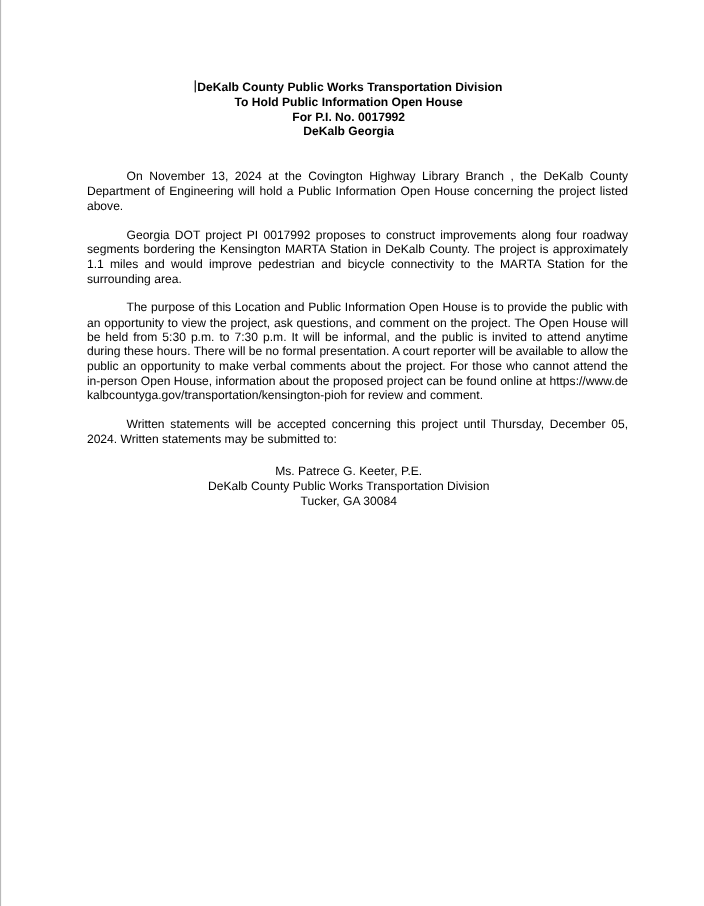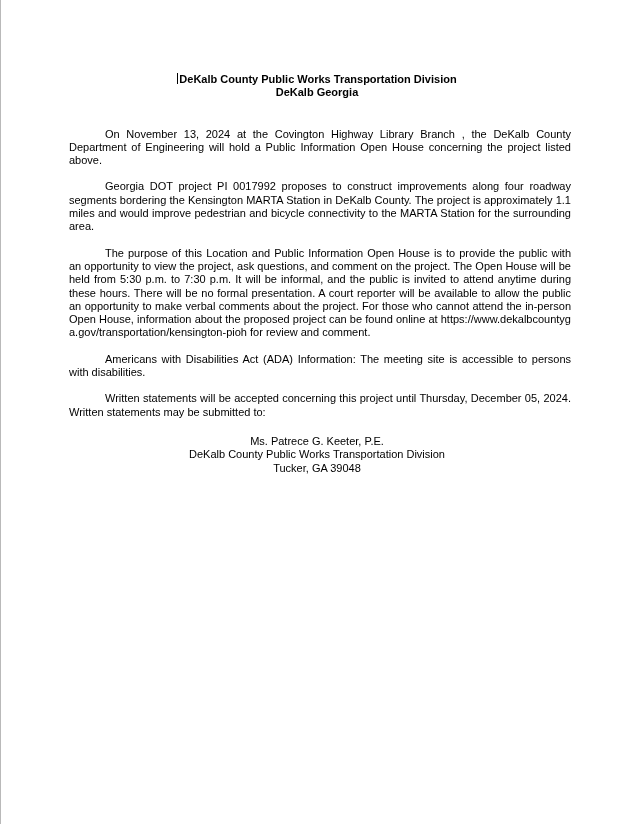--- a/index.html
+++ b/index.html
@@ -32,21 +32,21 @@
   .title-line { white-space: nowrap; }
   .caret {
     display: inline-block;
     width: 1px;
     height: 11px;
     background: #000000;
     vertical-align: -1px;
     margin-right: 1px;
   }
   p.body-par {
-    margin: 0 0 13px 6px;
+    margin: 0 0 13px 16px;
     text-align: justify;
     text-indent: 36px;
   }
   .url-text {
     color: #000000;
     text-decoration: none;
     word-break: break-all;
   }
   .contact-block {
     text-align: center;
@@ -54,33 +54,34 @@
   }
 </style>
 </head>
 <body>
 
 <div class="page">
   <div class="content">
 
     <div class="title-block">
       <div class="title-line"><span class="caret"></span><span>DeKalb County Public Works Transportation Division</span></div>
+      <div class="title-line">To Hold Public Information Open House</div>
+      <div class="title-line">For P.I. No. 0017992</div>
       <div class="title-line">DeKalb Georgia</div>
     </div>
 
     <p class="body-par">On November 13, 2024 at the Covington Highway Library Branch , the DeKalb County Department of Engineering will hold a Public Information Open House concerning the project listed above.</p>
 
     <p class="body-par">Georgia DOT project PI 0017992 proposes to construct improvements along four roadway segments bordering the Kensington MARTA Station in DeKalb County. The project is approximately 1.1 miles and would improve pedestrian and bicycle connectivity to the MARTA Station for the surrounding area.</p>
 
     <p class="body-par"><span>The purpose of this Location and Public Information Open House is to provide the public with an opportunity to view the project, ask questions, and comment on the project. The Open House will be held from 5:30 p.m. to 7:30 p.m. It will be informal, and the public is invited to attend anytime during these hours. There will be no formal presentation. A court reporter will be available to allow the public an opportunity to make verbal comments about the project. For those who cannot attend the in-person Open House, information about the proposed project can be found online at </span><span class="url-text">https://www.dekalbcountyga.gov/transportation/kensington-pioh</span><span> for review and comment.</span></p>
 
-    <p class="body-par">Americans with Disabilities Act (ADA) Information: The meeting site is accessible to persons with disabilities.</p>
 
     <p class="body-par">Written statements will be accepted concerning this project until Thursday, December 05, 2024. Written statements may be submitted to:</p>
 
     <div class="contact-block">
       <div>Ms. Patrece G. Keeter, P.E.</div>
       <div>DeKalb County Public Works Transportation Division</div>
-      <div>Tucker, GA 39048</div>
+      <div>Tucker, GA 30084</div>
     </div>
 
   </div>
 </div>
 
 </body></html>

